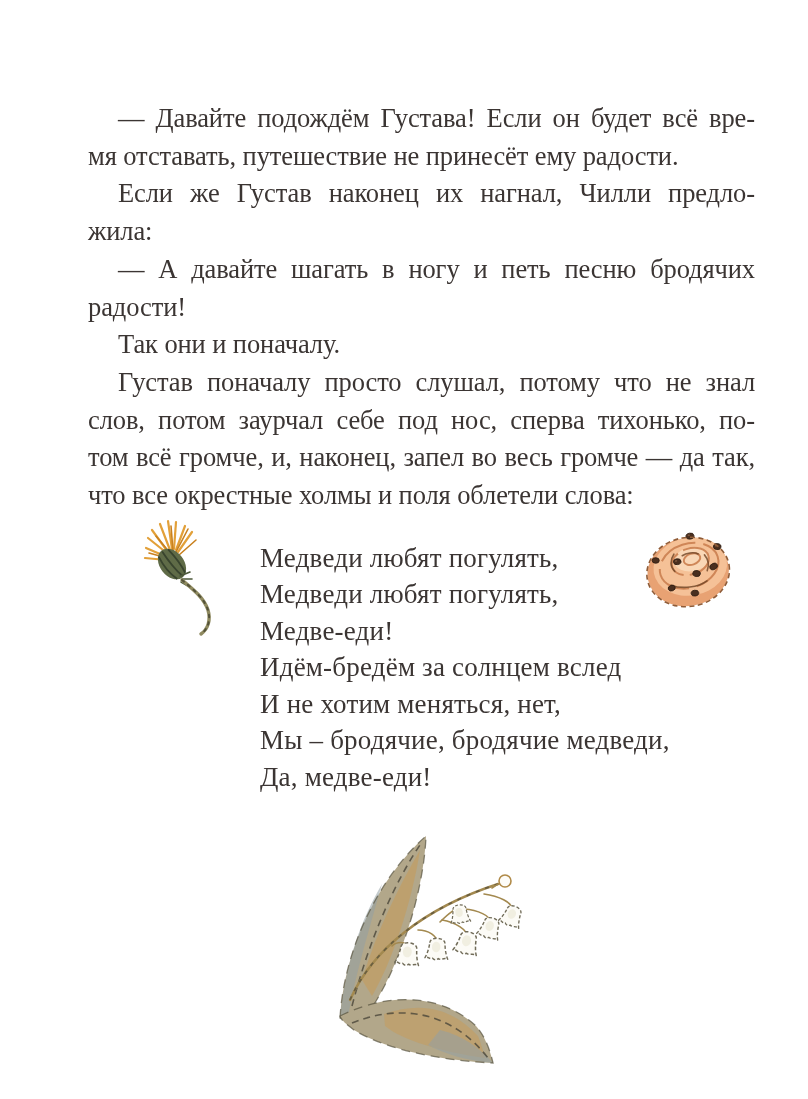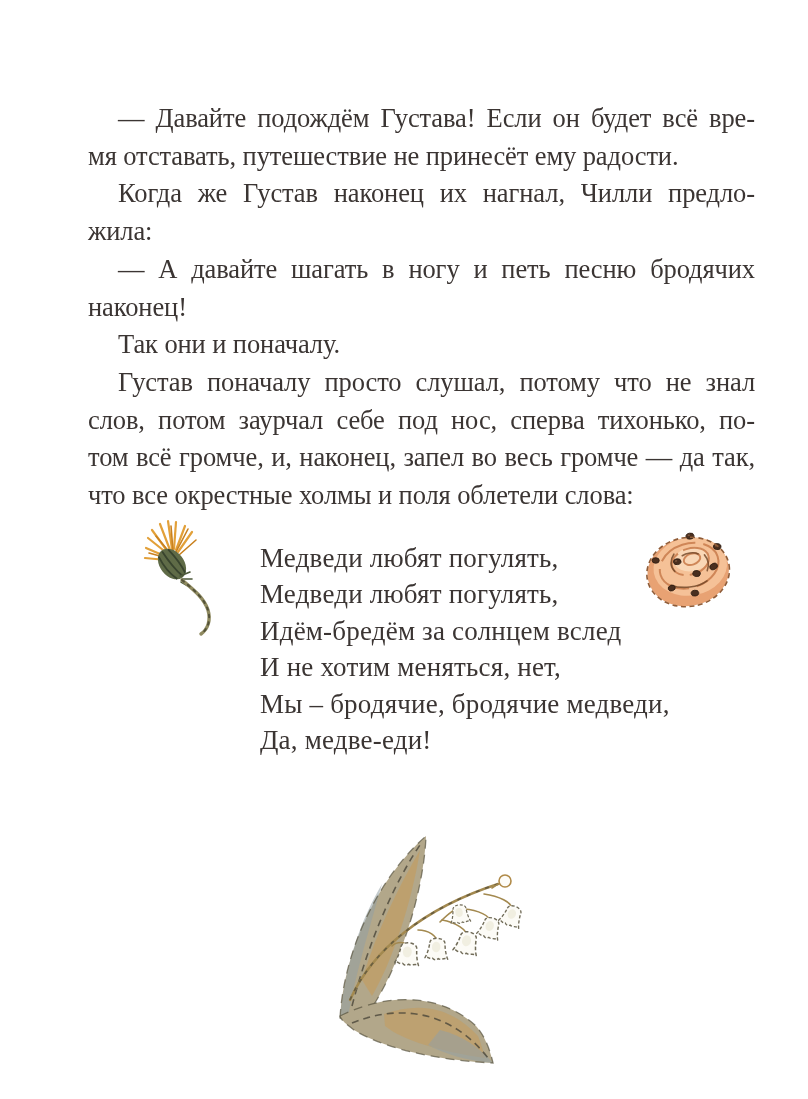--- a/index.html
+++ b/index.html
@@ -41,24 +41,24 @@
   .illus svg{ display:block; }
 </style>
 </head>
 <body>
 
 <div class="page">
 
   <div class="body-text">
     <div class="bline ind just">— Давайте подождём Густава! Если он будет всё вре-</div>
     <div class="bline">мя отставать, путешествие не принесёт ему радости.</div>
-    <div class="bline ind just">Когда же Густав наконец их нагнал, Чилли предло-</div>
+    <div class="bline ind just">Если же Густав наконец их нагнал, Чилли предло-</div>
     <div class="bline">жила:</div>
     <div class="bline ind just">— А давайте шагать в ногу и петь песню бродячих</div>
-    <div class="bline">наконец!</div>
+    <div class="bline">радости!</div>
     <div class="bline ind">Так они и поначалу.</div>
     <div class="bline ind just">Густав поначалу просто слушал, потому что не знал</div>
     <div class="bline just">слов, потом заурчал себе под нос, сперва тихонько, по-</div>
     <div class="bline just">том всё громче, и, наконец, запел во весь громче — да так,</div>
     <div class="bline">что все окрестные холмы и поля облетели слова:</div>
   </div>
 
   <div class="illus" style="left:140px;top:512px;">
     <svg width="90" height="125" viewBox="0 0 90 125">
       <g>
@@ -97,20 +97,21 @@
 
         <path d="M 42,68 C 54,78 64,86 68,98 C 71,108 68,117 61,122" fill="none" stroke="#8f8a60" stroke-width="3.4" stroke-linecap="round"></path>
         <path d="M 42,68 C 54,78 64,86 68,98 C 71,108 68,117 61,122" fill="none" stroke="#3f3f2c" stroke-width="2" stroke-linecap="round" stroke-dasharray="2.5 5" opacity="0.75"></path>
       </g>
     </svg>
   </div>
 
   <div class="poem">
     <div class="pline">Медведи любят погулять,</div>
     <div class="pline">Медведи любят погулять,</div>
+    <div class="pline">Медве-еди!</div>
     <div class="pline">Идём-бредём за солнцем вслед</div>
     <div class="pline">И не хотим меняться, нет,</div>
     <div class="pline">Мы – бродячие, бродячие медведи,</div>
     <div class="pline">Да, медве-еди!</div>
   </div>
 
   <div class="illus" style="left:641px;top:527px;">
     <svg width="94" height="88" viewBox="0 0 94 88">
       <g transform="rotate(-10 47 44)">
         <ellipse cx="47" cy="45" rx="41" ry="34" fill="#e8a273"></ellipse>

